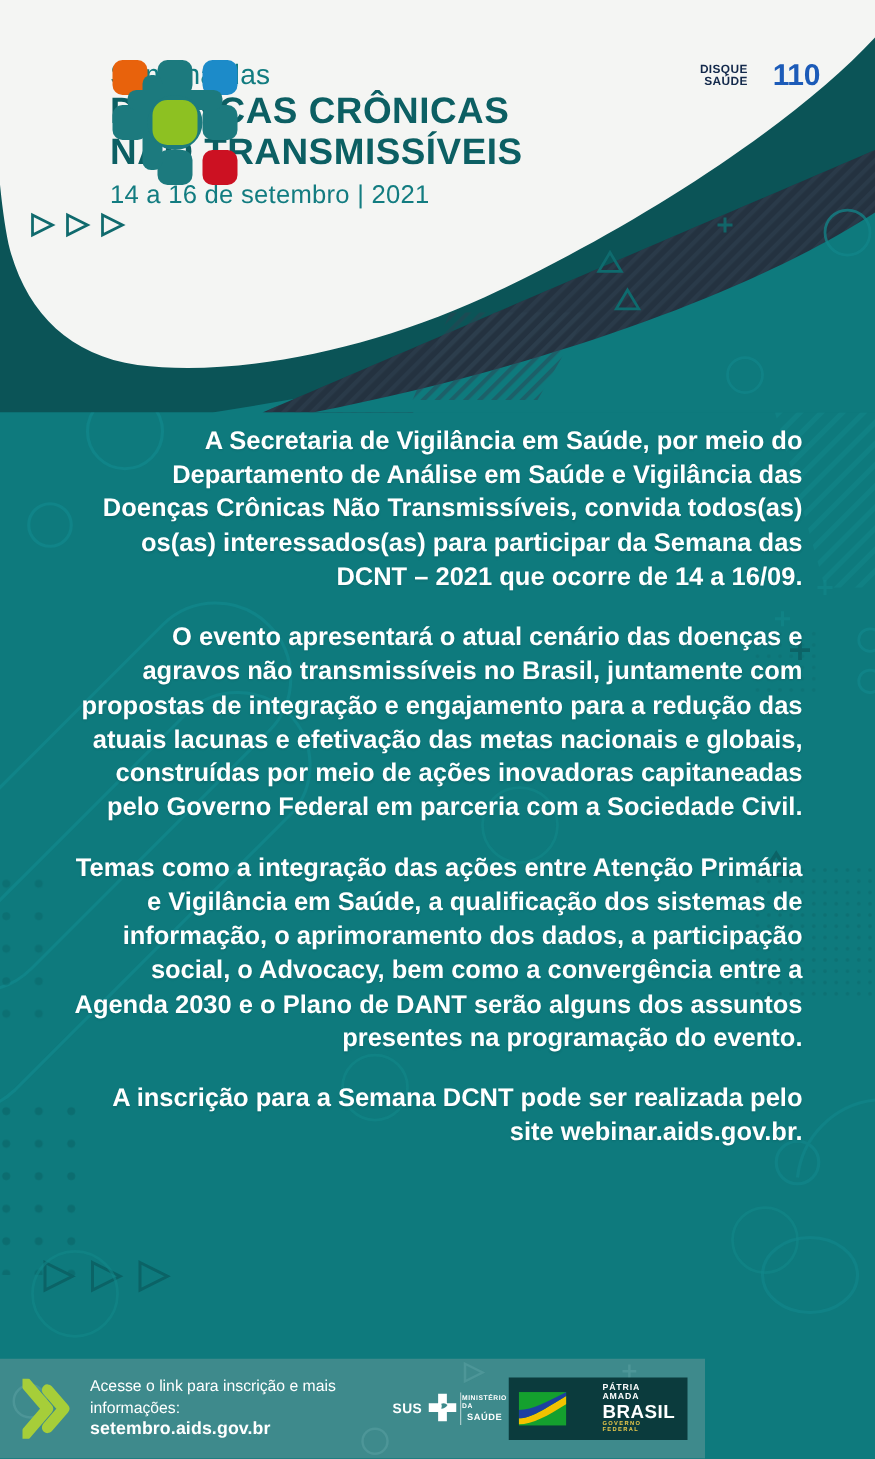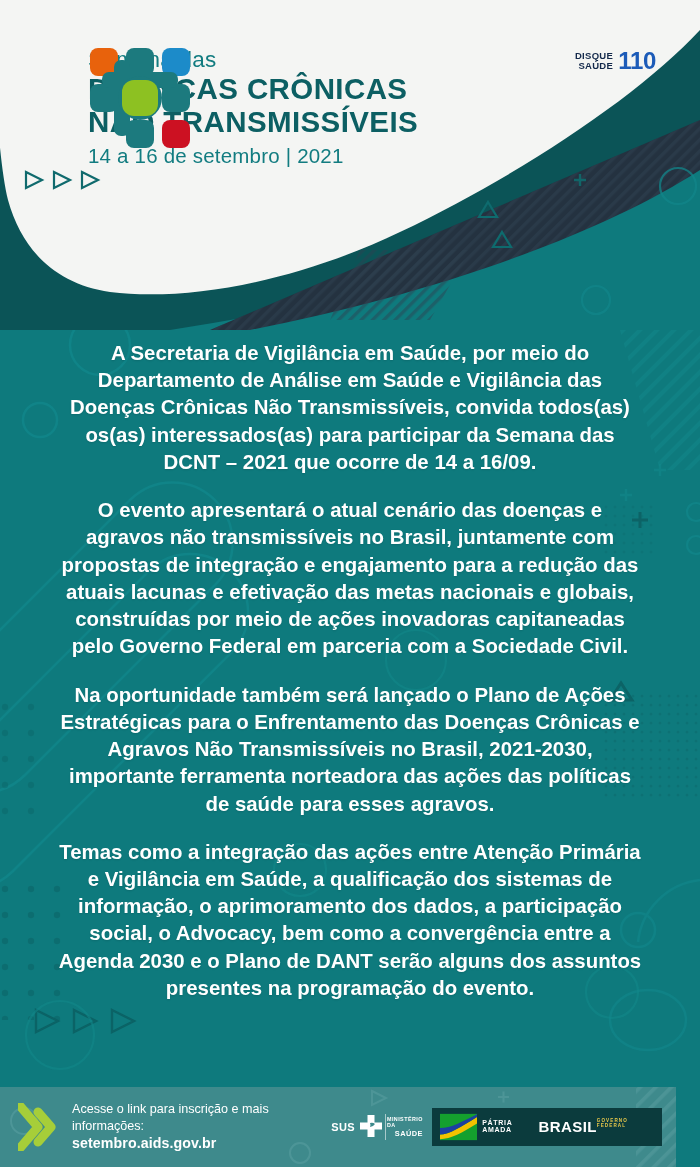--- a/index.html
+++ b/index.html
@@ -72,21 +72,21 @@
     margin-top:5px;
     font-weight:400;
   }
 
   
   .disque {
     position:absolute;
     top:47px; right:44px;
     display:flex;
     align-items:center;
-    gap:5px;
+    gap:20px;
     z-index:6;
   }
   .disque-words {
     display:flex; flex-direction:column;
     align-items:flex-end;
     line-height:1.02;
   }
   .disque-words span {
     font-size:9.5px;
     font-weight:bold;
@@ -105,32 +105,32 @@
     position:absolute;
     top:340px; left:0;
     width:700px;
     padding:0 58px;
     z-index:5;
   }
   .para {
     color:#FFFFFF;
     font-size:20.4px;
     line-height:1.335;
-    text-align:center;
+    text-align:right;
     margin-bottom:21px;
     font-weight:600;
     text-shadow:0 1px 2px rgba(0,0,0,.12);
   }
   .para:last-child { margin-bottom:0; }
 
   
   .footer {
     position:absolute;
     left:0; bottom:0;
-    width:676px; height:80px;
+    width:564px; height:80px;
     background:#3E8A8C;
     z-index:7;
     overflow:hidden;
   }
   .footer-deco { position:absolute; inset:0; pointer-events:none; }
 
   .footer-inner {
     position:relative;
     height:100%;
     display:flex;
@@ -166,21 +166,21 @@
     align-items:center; line-height:1.25;
   }
   .ms-top { font-size:5.4px; font-weight:bold; color:#FFFFFF; letter-spacing:.45px; }
   .ms-bot { font-size:7.4px; font-weight:bold; color:#FFFFFF; letter-spacing:.45px; }
 
   .brasil {
     display:flex; align-items:center; gap:5px;
     background:#0B3B3D;
     padding:5px 8px;
   }
-  .brasil-words { display:flex; line-height:1.06; }
+  .brasil-words { display:flex; flex-direction:column; line-height:1.06;margin-left:24px; }
   .br-top { font-size:7px; font-weight:bold; color:#FFFFFF; letter-spacing:.7px; }
   .br-mid { font-size:15px; font-weight:bold; color:#FFFFFF; letter-spacing:.4px; }
   .br-bot { font-size:4.6px; font-weight:bold; color:#E8C84A; letter-spacing:1.1px; }
 </style>
 </head>
 <body>
 
 <div class="poster">
 
   <div class="deco-layer">
@@ -341,22 +341,22 @@
         <span>DISQUE</span>
         <span>SAÚDE</span>
       </div>
       <div class="disque-num">110</div>
     </div>
   </div>
 
   <div class="body-copy">
     <p class="para">A Secretaria de Vigilância em Saúde, por meio do Departamento de Análise em Saúde e Vigilância das Doenças Crônicas Não Transmissíveis, convida todos(as) os(as) interessados(as) para participar da Semana das DCNT – 2021 que ocorre de 14 a 16/09.</p>
     <p class="para">O evento apresentará o atual cenário das doenças e agravos não transmissíveis no Brasil, juntamente com propostas de integração e engajamento para a redução das atuais lacunas e efetivação das metas nacionais e globais, construídas por meio de ações inovadoras capitaneadas pelo Governo Federal em parceria com a Sociedade Civil.</p>
-    <p class="para">Na oportunidade também será lançado o Plano de Ações Estratégicas para o Enfrentamento das Doenças Crônicas e Agravos Não Transmissíveis no Brasil, 2021-2030, importante ferramenta norteadora das ações das políticas de saúde para esses agravos.</p>
     <p class="para">Temas como a integração das ações entre Atenção Primária e Vigilância em Saúde, a qualificação dos sistemas de informação, o aprimoramento dos dados, a participação social, o Advocacy, bem como a convergência entre a Agenda 2030 e o Plano de DANT serão alguns dos assuntos presentes na programação do evento.</p>
+    <p class="para">A inscrição para a Semana DCNT pode ser realizada pelo site webinar.aids.gov.br.</p>
   </div>
 
   <div class="footer">
     <svg class="footer-deco" width="700" height="80" viewBox="0 0 700 80">
       <defs>
         <pattern id="ft-diag" width="11" height="11" patternUnits="userSpaceOnUse" patternTransform="rotate(45)">
           <rect width="3.6" height="11" fill="#4F9799"></rect>
         </pattern>
       </defs>
       <rect x="636" y="0" width="64" height="80" fill="url(#ft-diag)" opacity=".8"></rect>

